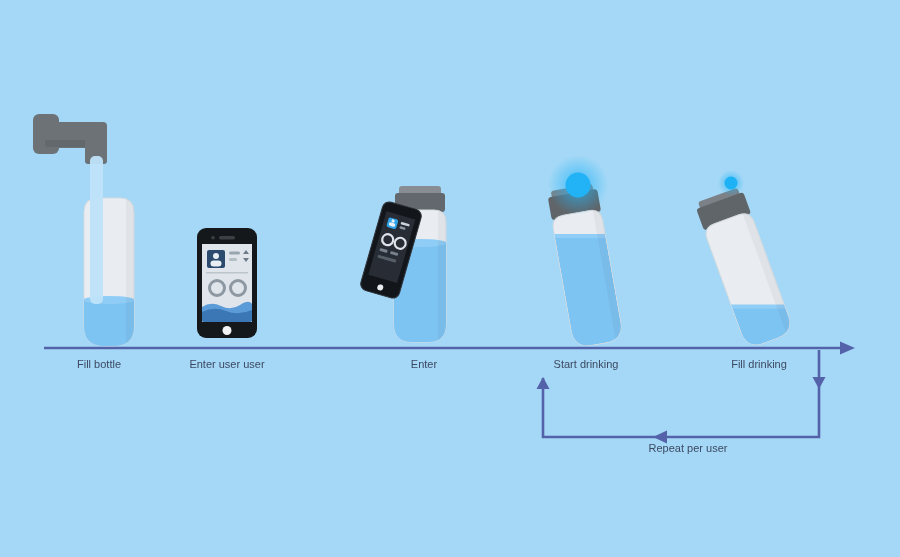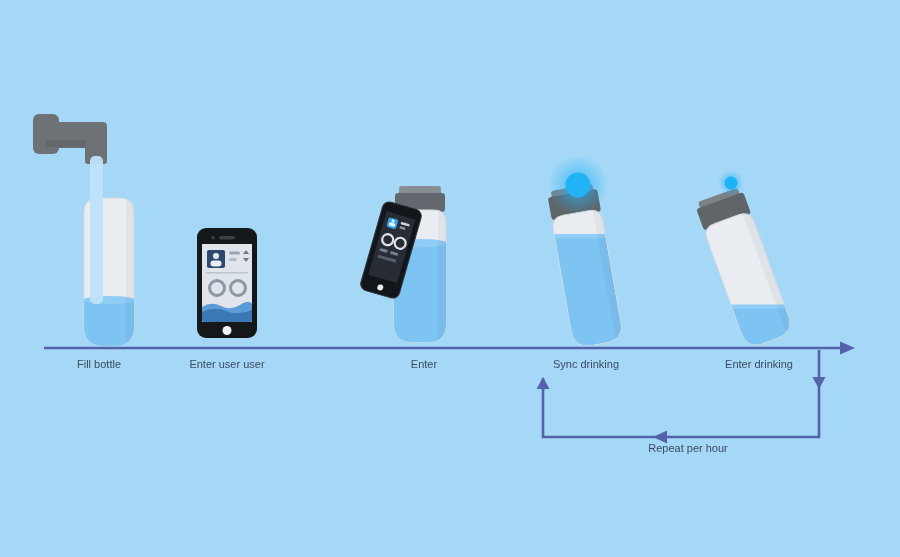--- a/index.html
+++ b/index.html
@@ -158,17 +158,17 @@
       <path d="M819,350 L819,437 L543,437 L543,378" fill="none" stroke="#5463a9" stroke-width="2.6"></path>
       <polygon points="812.5,377 825.5,377 819,389" fill="#5463a9"></polygon>
       <polygon points="667,430.5 667,443.5 653,437" fill="#5463a9"></polygon>
       <polygon points="536.5,389 549.5,389 543,377" fill="#5463a9"></polygon>
     </g>
   </svg>
 
   <div class="step-label" style="left:99px">Fill bottle</div>
   <div class="step-label" style="left:227px">Enter user user</div>
   <div class="step-label" style="left:424px">Enter</div>
-  <div class="step-label" style="left:586px">Sync drinking</div>
-  <div class="step-label" style="left:759px">Enter drinking</div>
-  <div class="loop-label" style="left:688px">Repeat per hour</div>
+  <div class="step-label" style="left:586px">Start drinking</div>
+  <div class="step-label" style="left:759px">Fill drinking</div>
+  <div class="loop-label" style="left:688px">Repeat per user</div>
 
 </div>
 
 </body></html>

